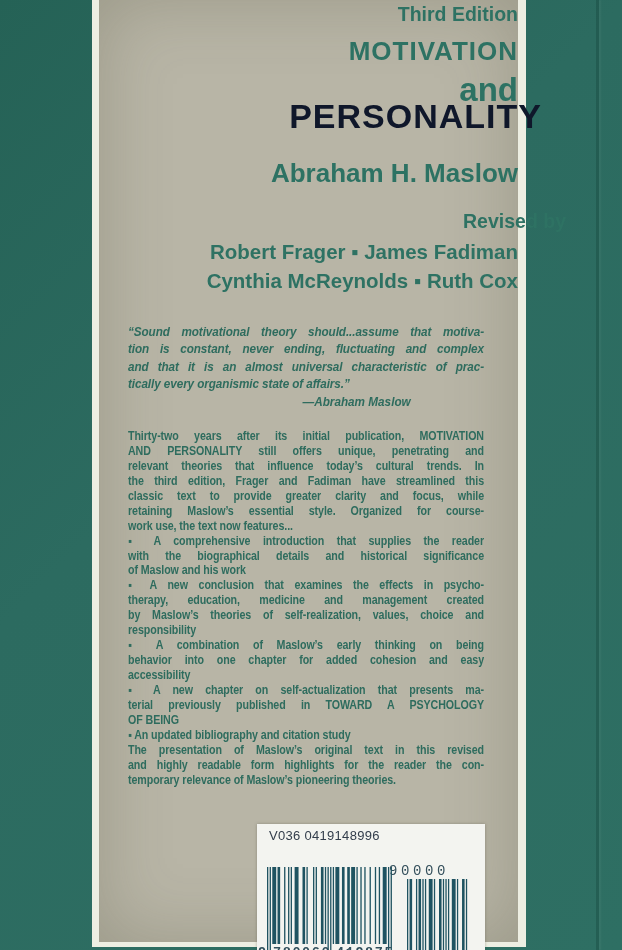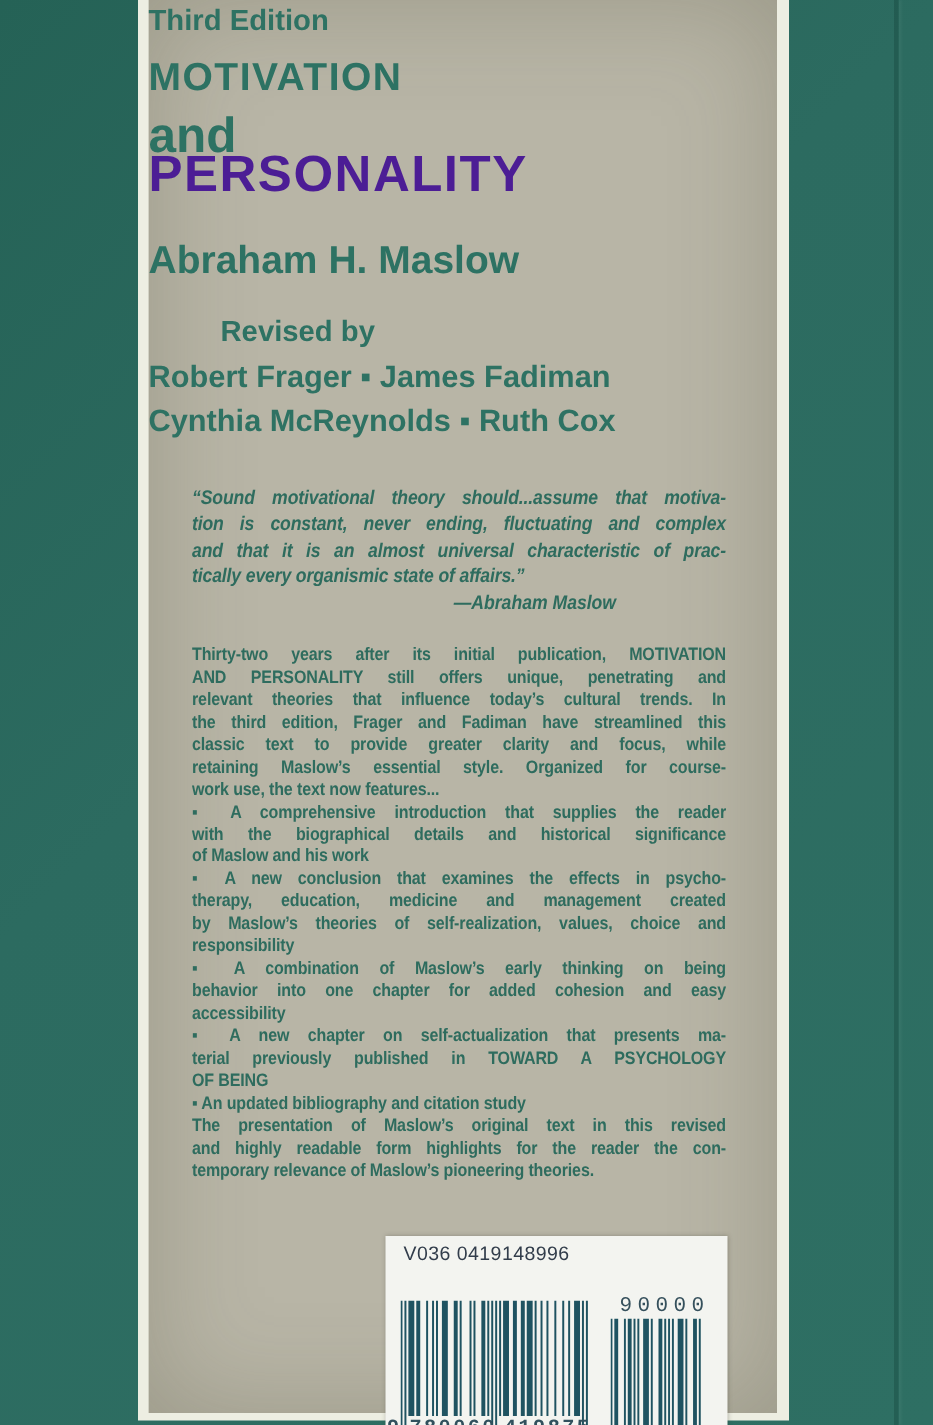--- a/index.html
+++ b/index.html
@@ -4,25 +4,25 @@
 <style>
   html,body{margin:0;padding:0;}
   body{width:622px;height:950px;overflow:hidden;background:#2b695e;
        font-family:"Liberation Sans", sans-serif;position:relative;}
   .page{position:absolute;inset:0;background:linear-gradient(135deg,#256256 0%,#2c6b60 40%,#2e6f63 100%);}
   .spine-crease{position:absolute;left:596px;top:0;width:3px;height:950px;
        background:rgba(5,40,34,.22);box-shadow:2px 0 2px rgba(255,255,255,.05);}
   .mat{position:absolute;left:92px;top:0;width:434px;height:947px;background:#edeee2;}
   .panel{position:absolute;left:99px;top:0;width:419px;height:942px;background:#b8b5a6;
        box-shadow:inset 0 0 70px rgba(80,78,58,.28);}
-  .center{width:100%;text-align:left;position:absolute;left:0;}
+  .center{width:100%;text-align:right;position:absolute;left:0;}
   .edition{top:3px;font-size:19.5px;font-weight:bold;color:#2e7263;}
   .t1{top:36px;font-size:26px;font-weight:bold;letter-spacing:1px;color:#2d7263;}
   .t2{top:60px;font-size:33px;font-weight:bold;color:#2d7263;margin-top:11px;}
-  .t3{top:97px;font-size:34px;font-weight:bold;letter-spacing:1px;color:#4c1d95;}
+  .t3{top:97px;font-size:34px;font-weight:bold;letter-spacing:1px;color:#0f172a;padding-left:24px;}
   .author{top:142px;font-size:26px;font-weight:bold;color:#2d7263;margin-top:16px;}
   .revised{top:210px;font-size:19.5px;font-weight:bold;color:#2e7263;padding-left:48px;}
   .names1{top:240px;font-size:20.5px;font-weight:bold;color:#2e7263;}
   .names2{top:269px;font-size:20.5px;font-weight:bold;color:#2e7263;}
   .textwrap{position:absolute;left:29px;top:323px;width:400px;
        transform:scaleX(0.89);transform-origin:0 0;color:#2e6c5e;}
   .quote .line{font-size:13.2px;line-height:17.4px;font-weight:bold;font-style:italic;
        letter-spacing:-0.1px;}
   .quote .attr{font-size:13.2px;line-height:17.4px;font-weight:bold;font-style:italic;
        padding-left:196px;}
@@ -30,22 +30,22 @@
   .bodytext .line{font-size:12px;line-height:14.95px;font-weight:bold;letter-spacing:-0.1px;
        height:14.95px;overflow:hidden;}
   .line{text-align:left;}
   .line.just{text-align:justify;text-align-last:justify;}
   
   .label{position:absolute;left:158px;top:800px;width:228px;height:147px;background:#f3f4f0;
        box-shadow:0 0 3px rgba(60,60,50,.35);margin-top:24px;}
   .issue{position:absolute;left:12px;top:4px;font-size:13px;color:#323d4b;letter-spacing:.3px;}
   .isbn{position:absolute;left:10px;top:19px;font-family:"Liberation Mono",monospace;
        font-size:16px;color:#49545f;letter-spacing:1.6px;white-space:nowrap;}
-  .price{position:absolute;left:150px;top:39px;width:66px;font-family:"Liberation Mono",monospace;
-       font-size:14px;color:#35505c;letter-spacing:3.6px;white-space:nowrap;text-align:right;}
+  .price{position:absolute;left:132px;top:39px;width:66px;font-family:"Liberation Mono",monospace;
+       font-size:14px;color:#35505c;letter-spacing:3.6px;white-space:nowrap;}
   .ean13{position:absolute;left:10px;top:43px;width:125px;height:87px;}
   .ean5{position:absolute;left:150px;top:55px;width:61px;height:72px;}
   .mdigit{position:absolute;top:121px;font-family:"Liberation Mono",monospace;font-size:13.5px;
        font-weight:bold;color:#31505d;letter-spacing:1.6px;white-space:nowrap;}
   .d1{left:1px;} .d2{left:16px;} .d3{left:79px;}
 </style>
 </head>
 <body>
 
 <div class="page">

